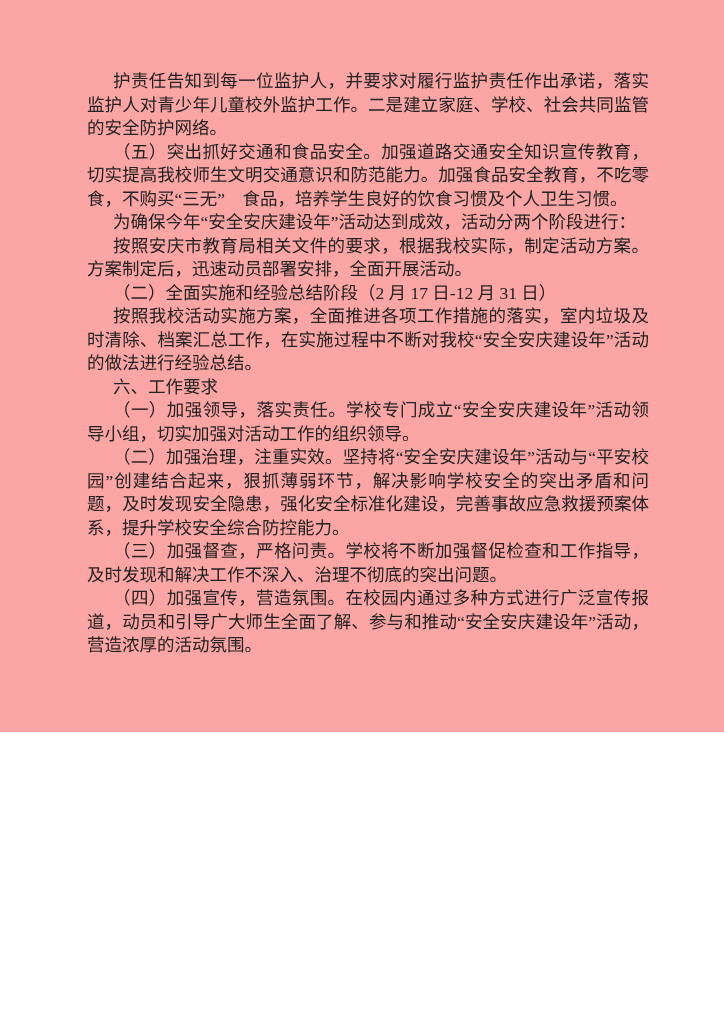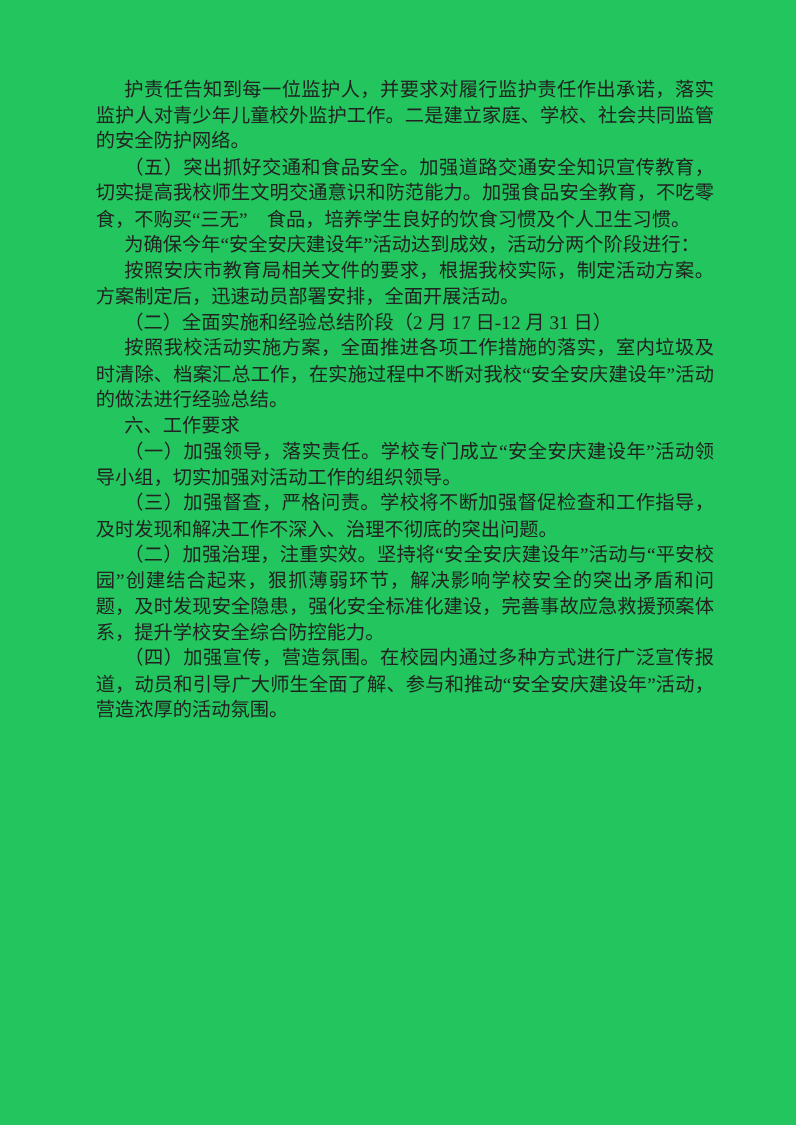--- a/index.html
+++ b/index.html
@@ -3,22 +3,22 @@
 <meta charset="utf-8">
 <style>
   html, body {
     margin: 0;
     padding: 0;
     background: #ffffff;
   }
   .page {
     position: relative;
     width: 724px;
-    height: 1023px;
-    background: #22c55e;
+    height: 732px;
+    background: #fca5a5;
     overflow: hidden;
   }
   .content {
     position: absolute;
     left: 87px;
     top: 70px;
     width: 562px;
     font-family: "Liberation Serif", "DejaVu Serif", serif;
     font-size: 17.5px;
     line-height: 23.5px;
@@ -37,17 +37,17 @@
 <div class="page">
   <div class="content">
     <p>护责任告知到每一位监护人，并要求对履行监护责任作出承诺，落实监护人对青少年儿童校外监护工作。二是建立家庭、学校、社会共同监管的安全防护网络。</p>
     <p>（五）突出抓好交通和食品安全。加强道路交通安全知识宣传教育，切实提高我校师生文明交通意识和防范能力。加强食品安全教育，不吃零食，不购买“三无”　食品，培养学生良好的饮食习惯及个人卫生习惯。</p>
     <p>为确保今年“安全安庆建设年”活动达到成效，活动分两个阶段进行：</p>
     <p>按照安庆市教育局相关文件的要求，根据我校实际，制定活动方案。方案制定后，迅速动员部署安排，全面开展活动。</p>
     <p>（二）全面实施和经验总结阶段（2 月 17 日-12 月 31 日）</p>
     <p>按照我校活动实施方案，全面推进各项工作措施的落实，室内垃圾及时清除、档案汇总工作，在实施过程中不断对我校“安全安庆建设年”活动的做法进行经验总结。</p>
     <p>六、工作要求</p>
     <p>（一）加强领导，落实责任。学校专门成立“安全安庆建设年”活动领导小组，切实加强对活动工作的组织领导。</p>
+    <p>（二）加强治理，注重实效。坚持将“安全安庆建设年”活动与“平安校园”创建结合起来，狠抓薄弱环节，解决影响学校安全的突出矛盾和问题，及时发现安全隐患，强化安全标准化建设，完善事故应急救援预案体系，提升学校安全综合防控能力。</p>
     <p>（三）加强督查，严格问责。学校将不断加强督促检查和工作指导，及时发现和解决工作不深入、治理不彻底的突出问题。</p>
-    <p>（二）加强治理，注重实效。坚持将“安全安庆建设年”活动与“平安校园”创建结合起来，狠抓薄弱环节，解决影响学校安全的突出矛盾和问题，及时发现安全隐患，强化安全标准化建设，完善事故应急救援预案体系，提升学校安全综合防控能力。</p>
     <p>（四）加强宣传，营造氛围。在校园内通过多种方式进行广泛宣传报道，动员和引导广大师生全面了解、参与和推动“安全安庆建设年”活动，营造浓厚的活动氛围。</p>
   </div>
 </div>
 
 </body></html>

